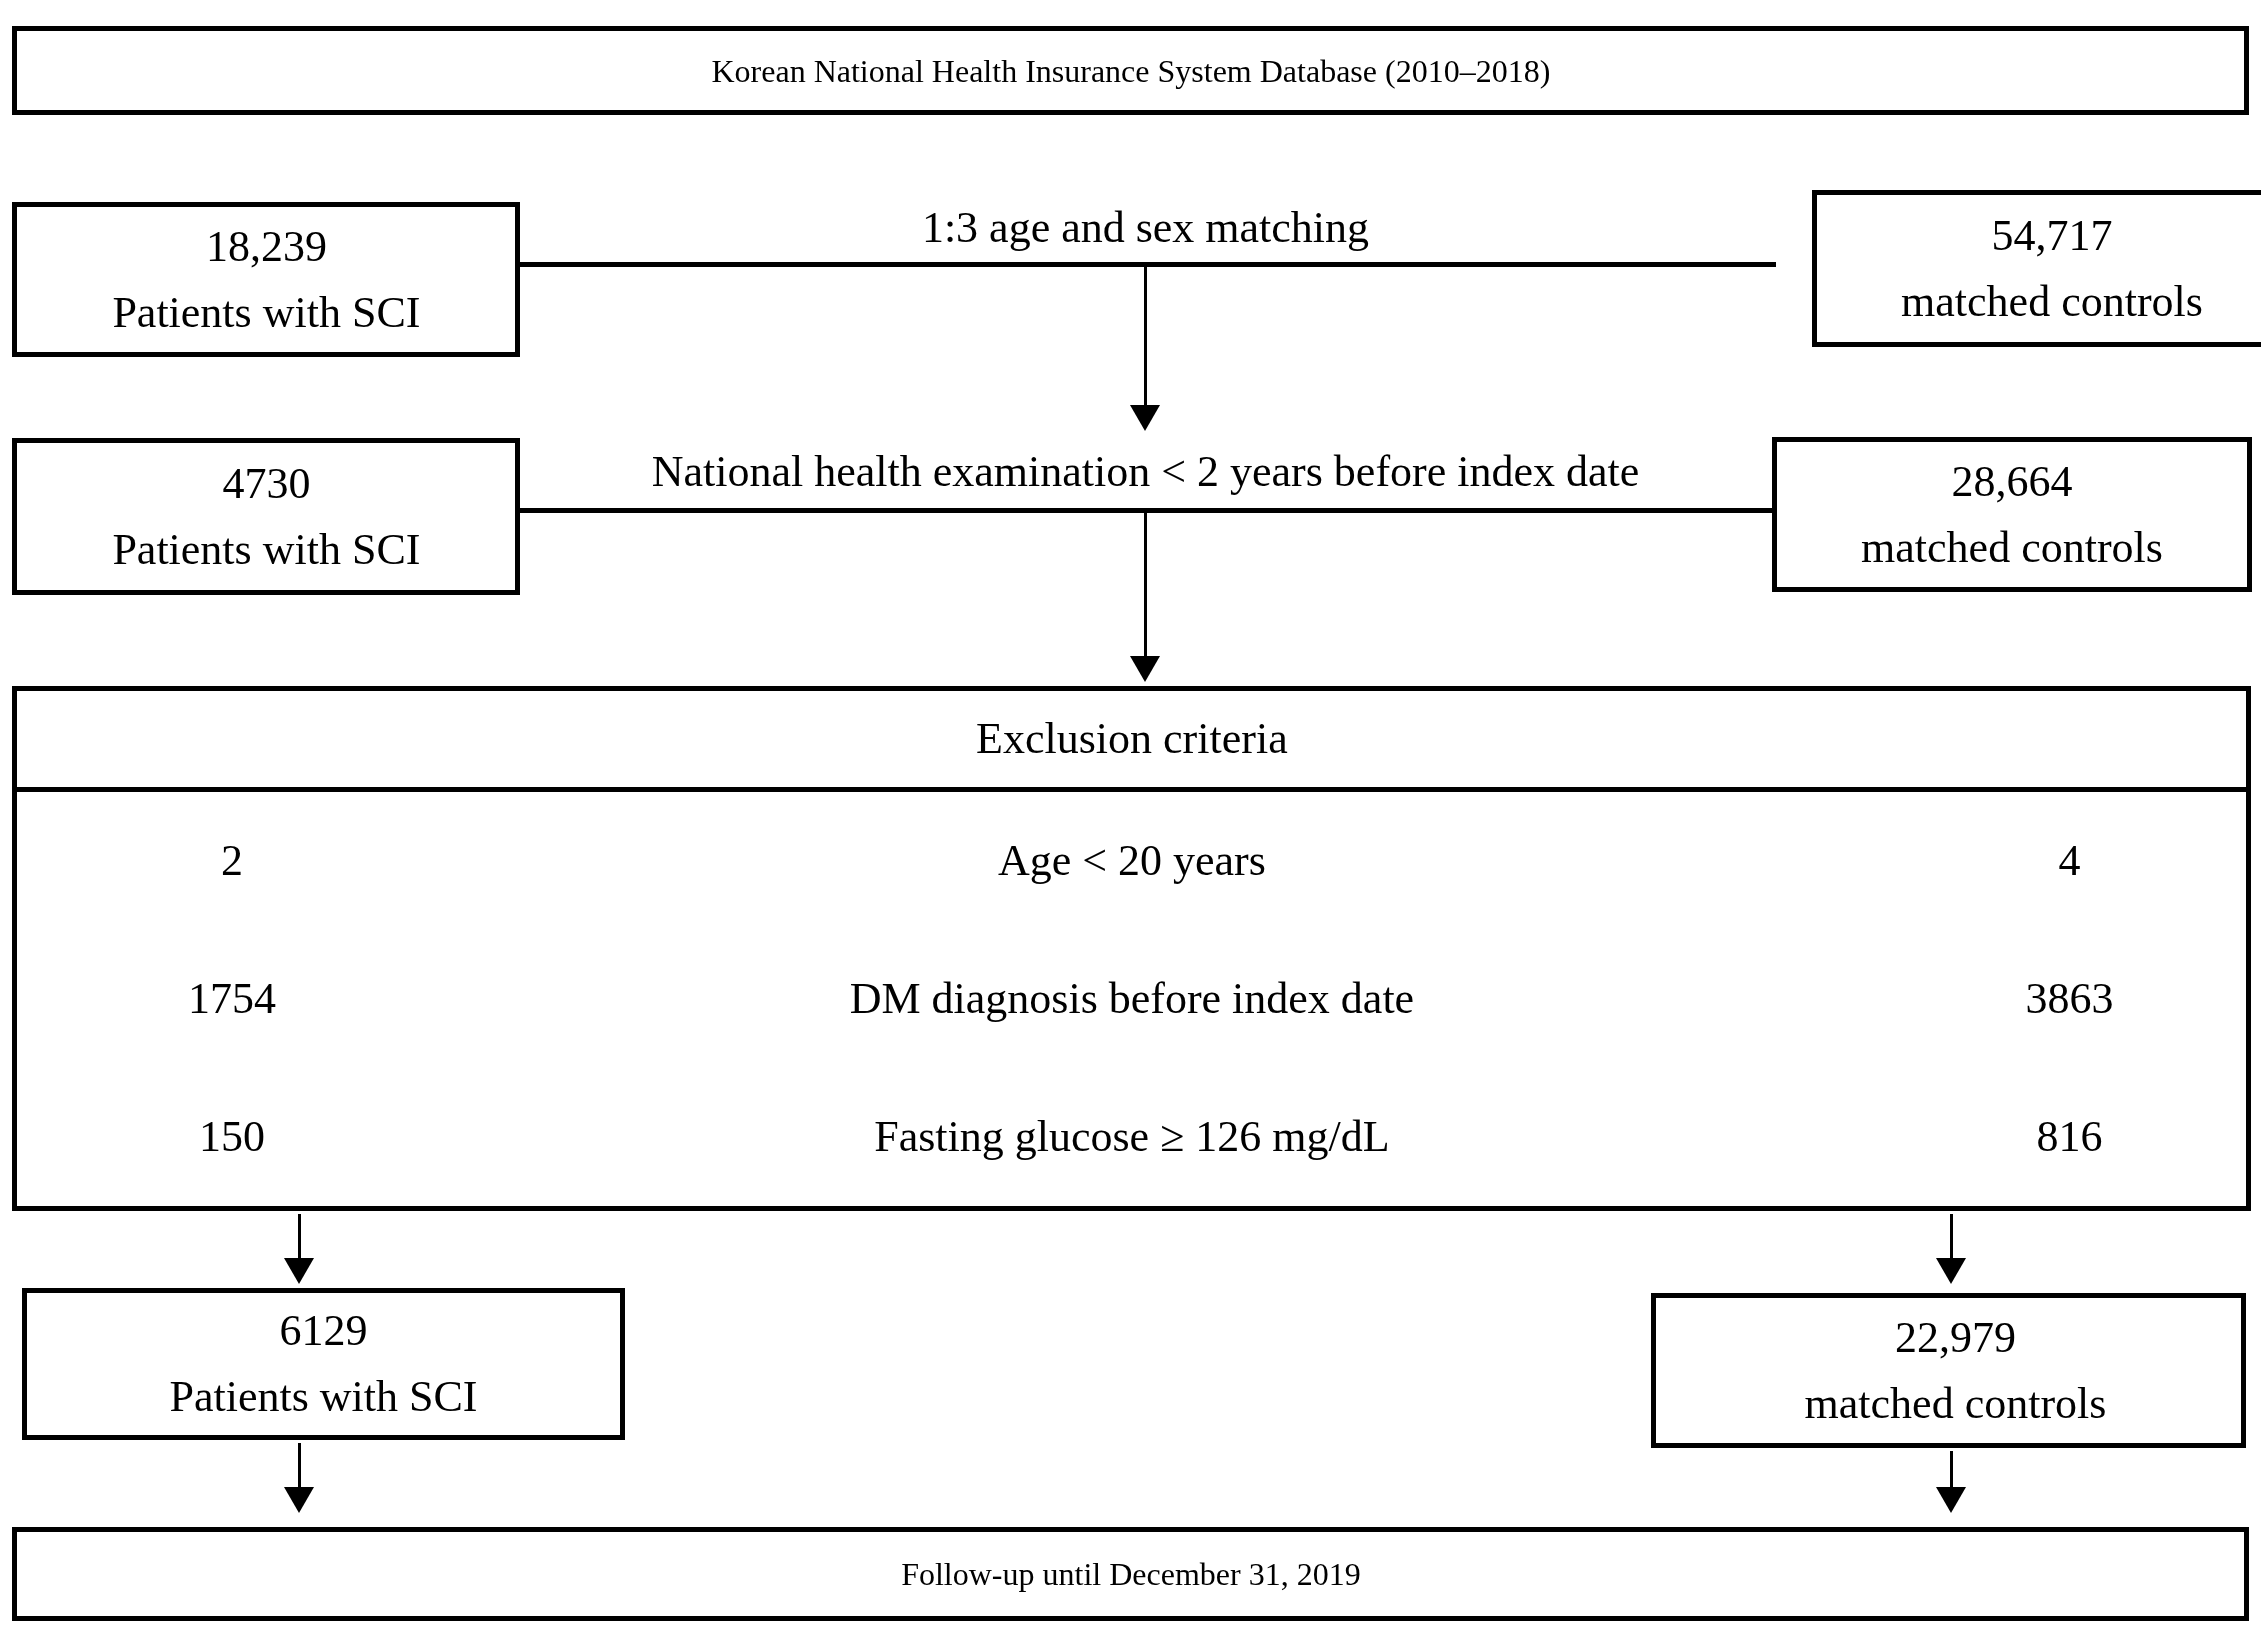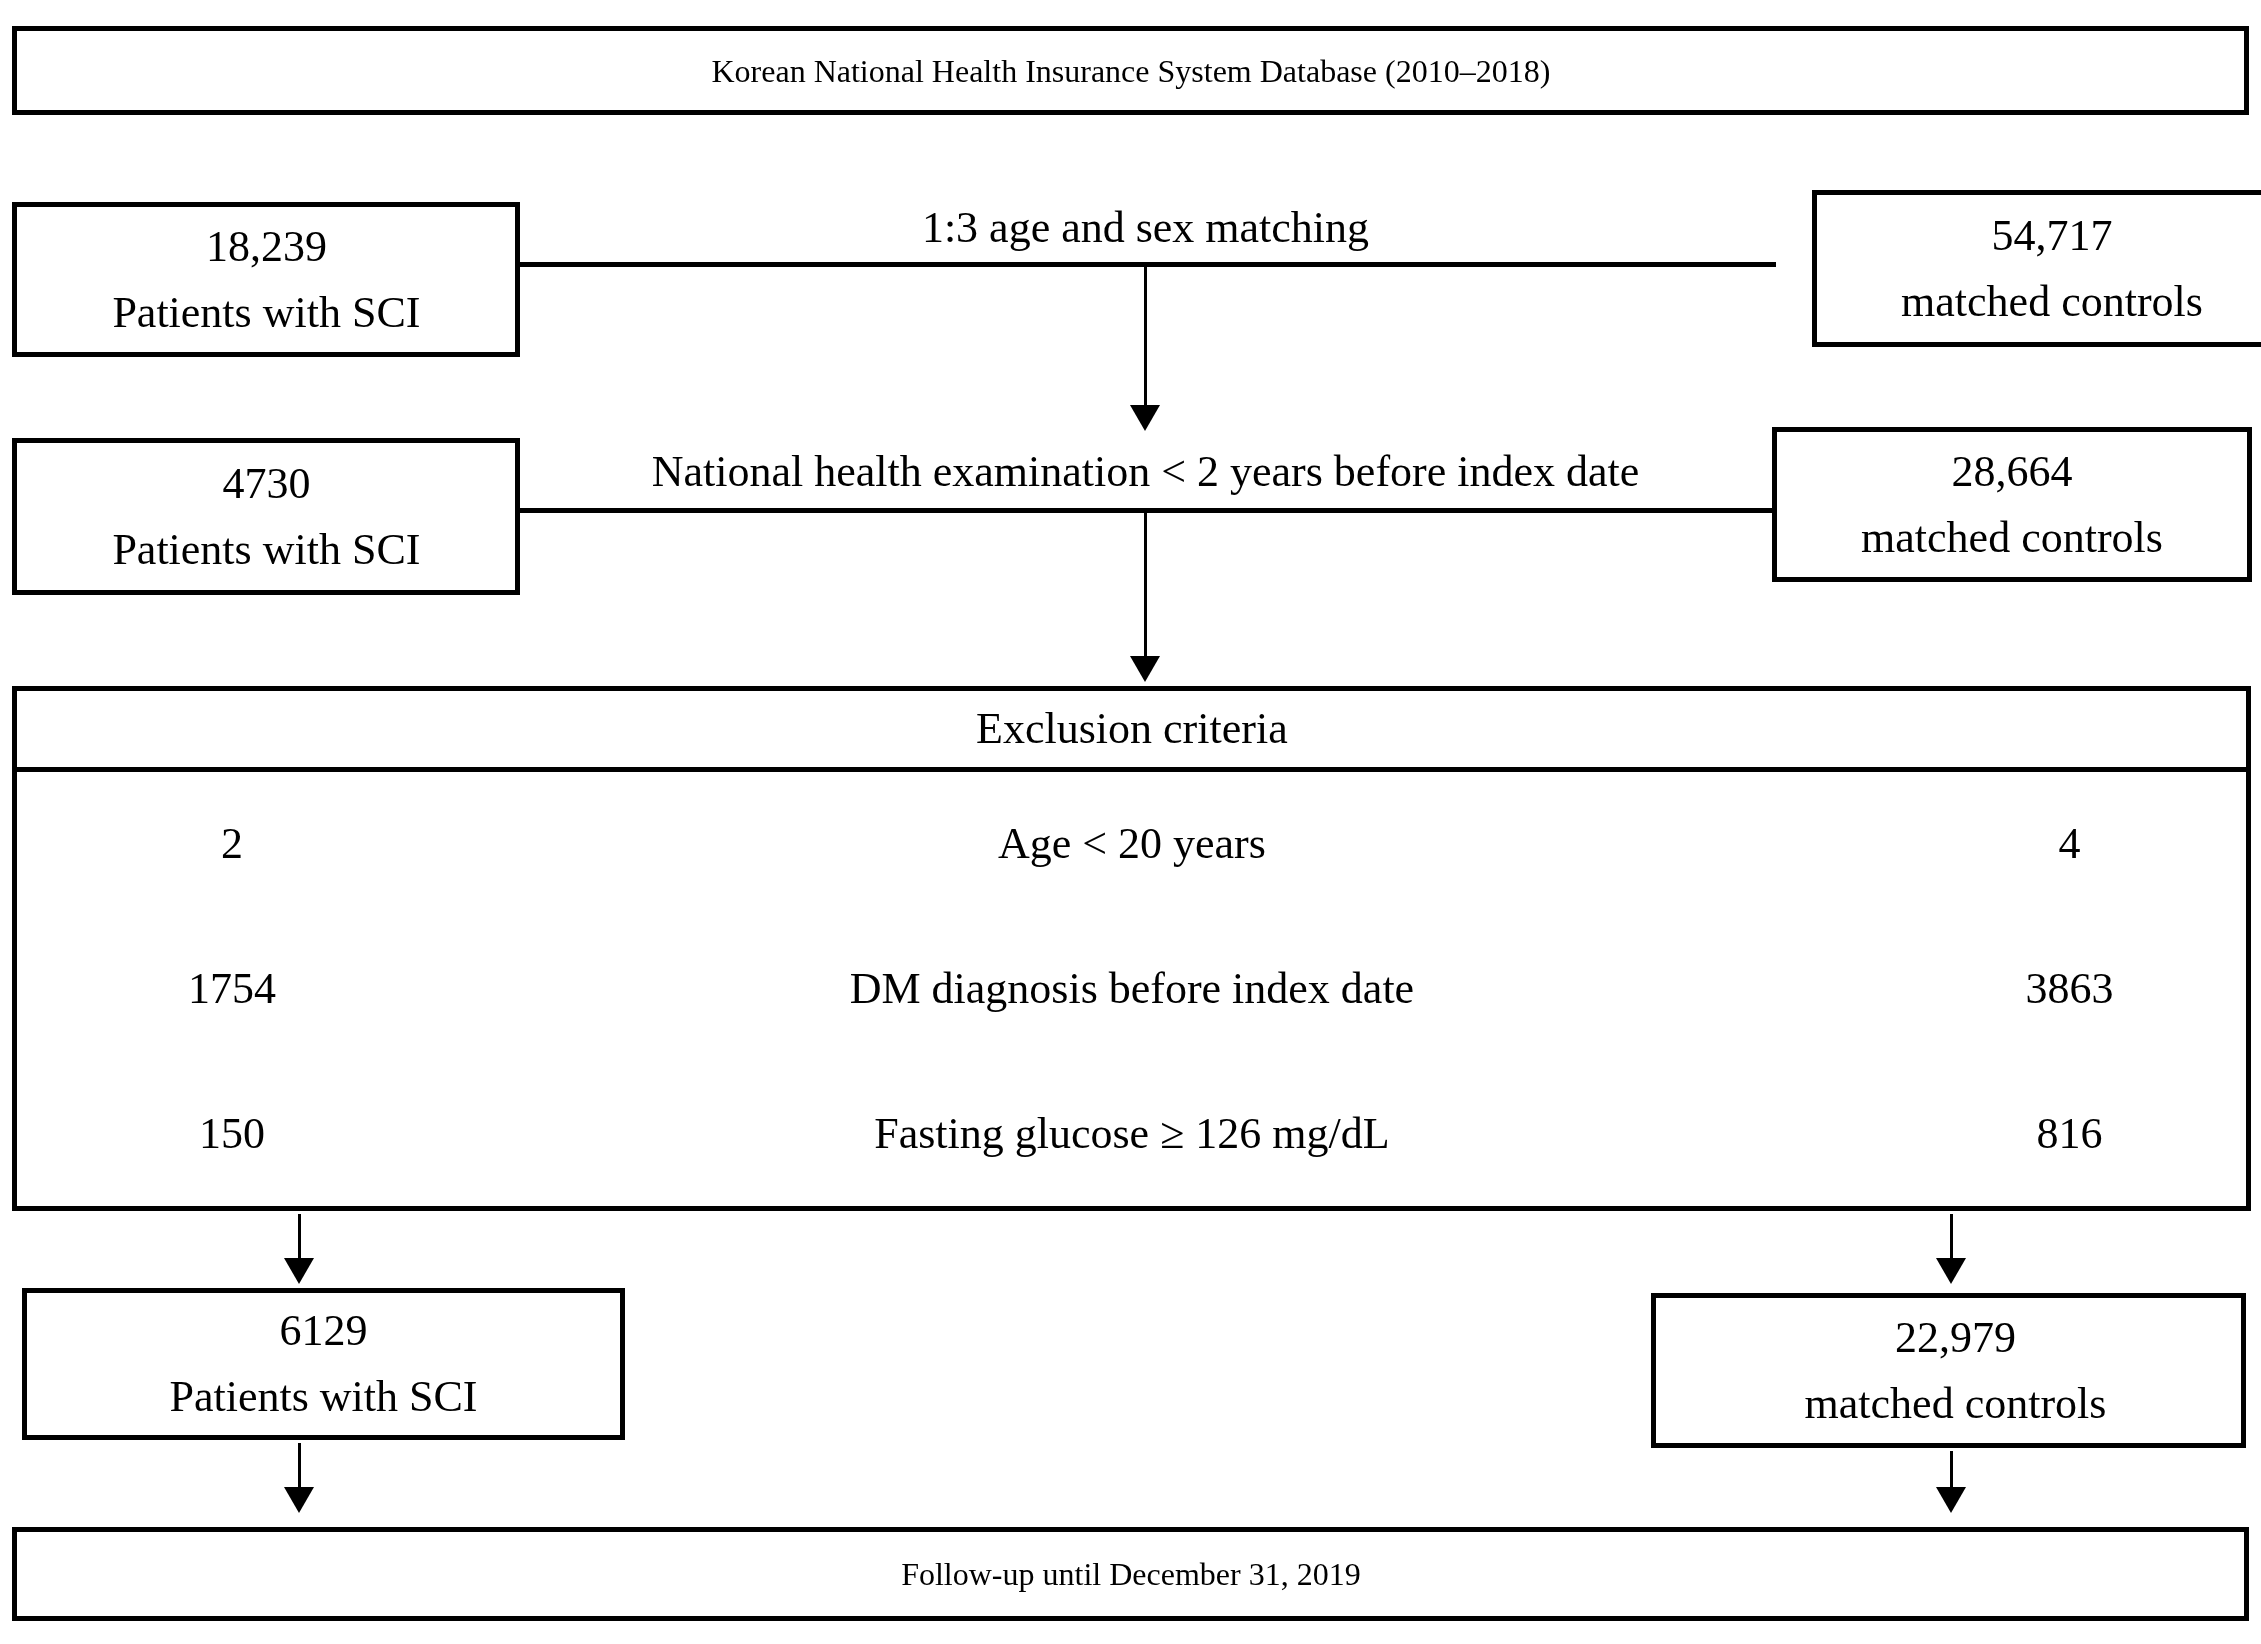--- a/index.html
+++ b/index.html
@@ -24,21 +24,21 @@
     border-left:15.7px solid transparent; border-right:15.7px solid transparent;
     border-top:26px solid var(--ink);
   }
   .clabel {
     position:absolute; text-align:center; font-size:44px; line-height:49px;
     white-space:nowrap;
   }
   
   .excl { padding:0; justify-content:flex-start; }
   .excl-header {
-    box-sizing:border-box; width:100%; height:81px;
+    box-sizing:border-box; width:100%; height:101px;
     border-bottom:5px solid var(--ink);
     display:flex; align-items:center; justify-content:center;
     font-size:44px;
   }
   .excl-rows { width:100%; flex:1; display:flex; flex-direction:column; }
   .excl-row { position:relative; flex:1; display:flex; align-items:center; }
   .excl-num-left  { position:absolute; left:0;  width:429px; text-align:center; }
   .excl-num-right { position:absolute; right:0; width:354px; text-align:center; }
   .excl-criterion { width:100%; text-align:center; }
 </style>
@@ -70,21 +70,21 @@
 
   <div class="box" style="left:12.4px; top:438px; width:508px; height:157px;">
     <div>4730</div>
     <div>Patients with SCI</div>
   </div>
 
   <div class="clabel" style="left:511px; top:447px; width:1269px;">National health examination &lt; 2 years before index date</div>
 
   <div class="hline" style="left:518px; top:508px; width:1258px;"></div>
 
-  <div class="box" style="left:1772px; top:427px; width:480px; height:155px;">
+  <div class="box" style="left:1772px; top:437px; width:480px; height:155px;">
     <div>28,664</div>
     <div>matched controls</div>
   </div>
 
   <div class="stem" style="left:1144px; top:513px; height:147px;"></div>
   <div class="head" style="left:1130px; top:656px;"></div>
 
   <div class="box excl" style="left:12.4px; top:686px; width:2239px; height:525px;">
     <div class="excl-header">Exclusion criteria</div>
     <div class="excl-rows">

